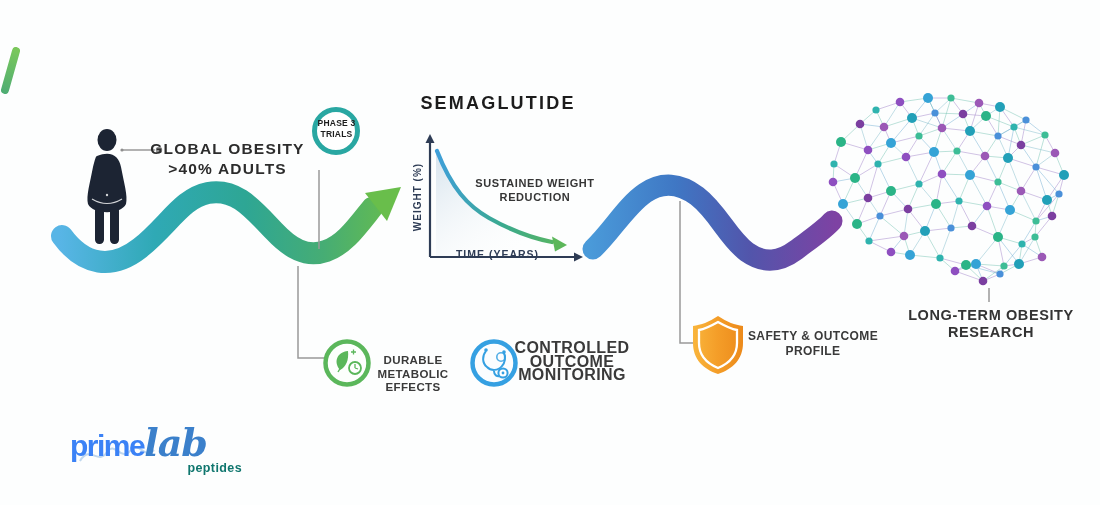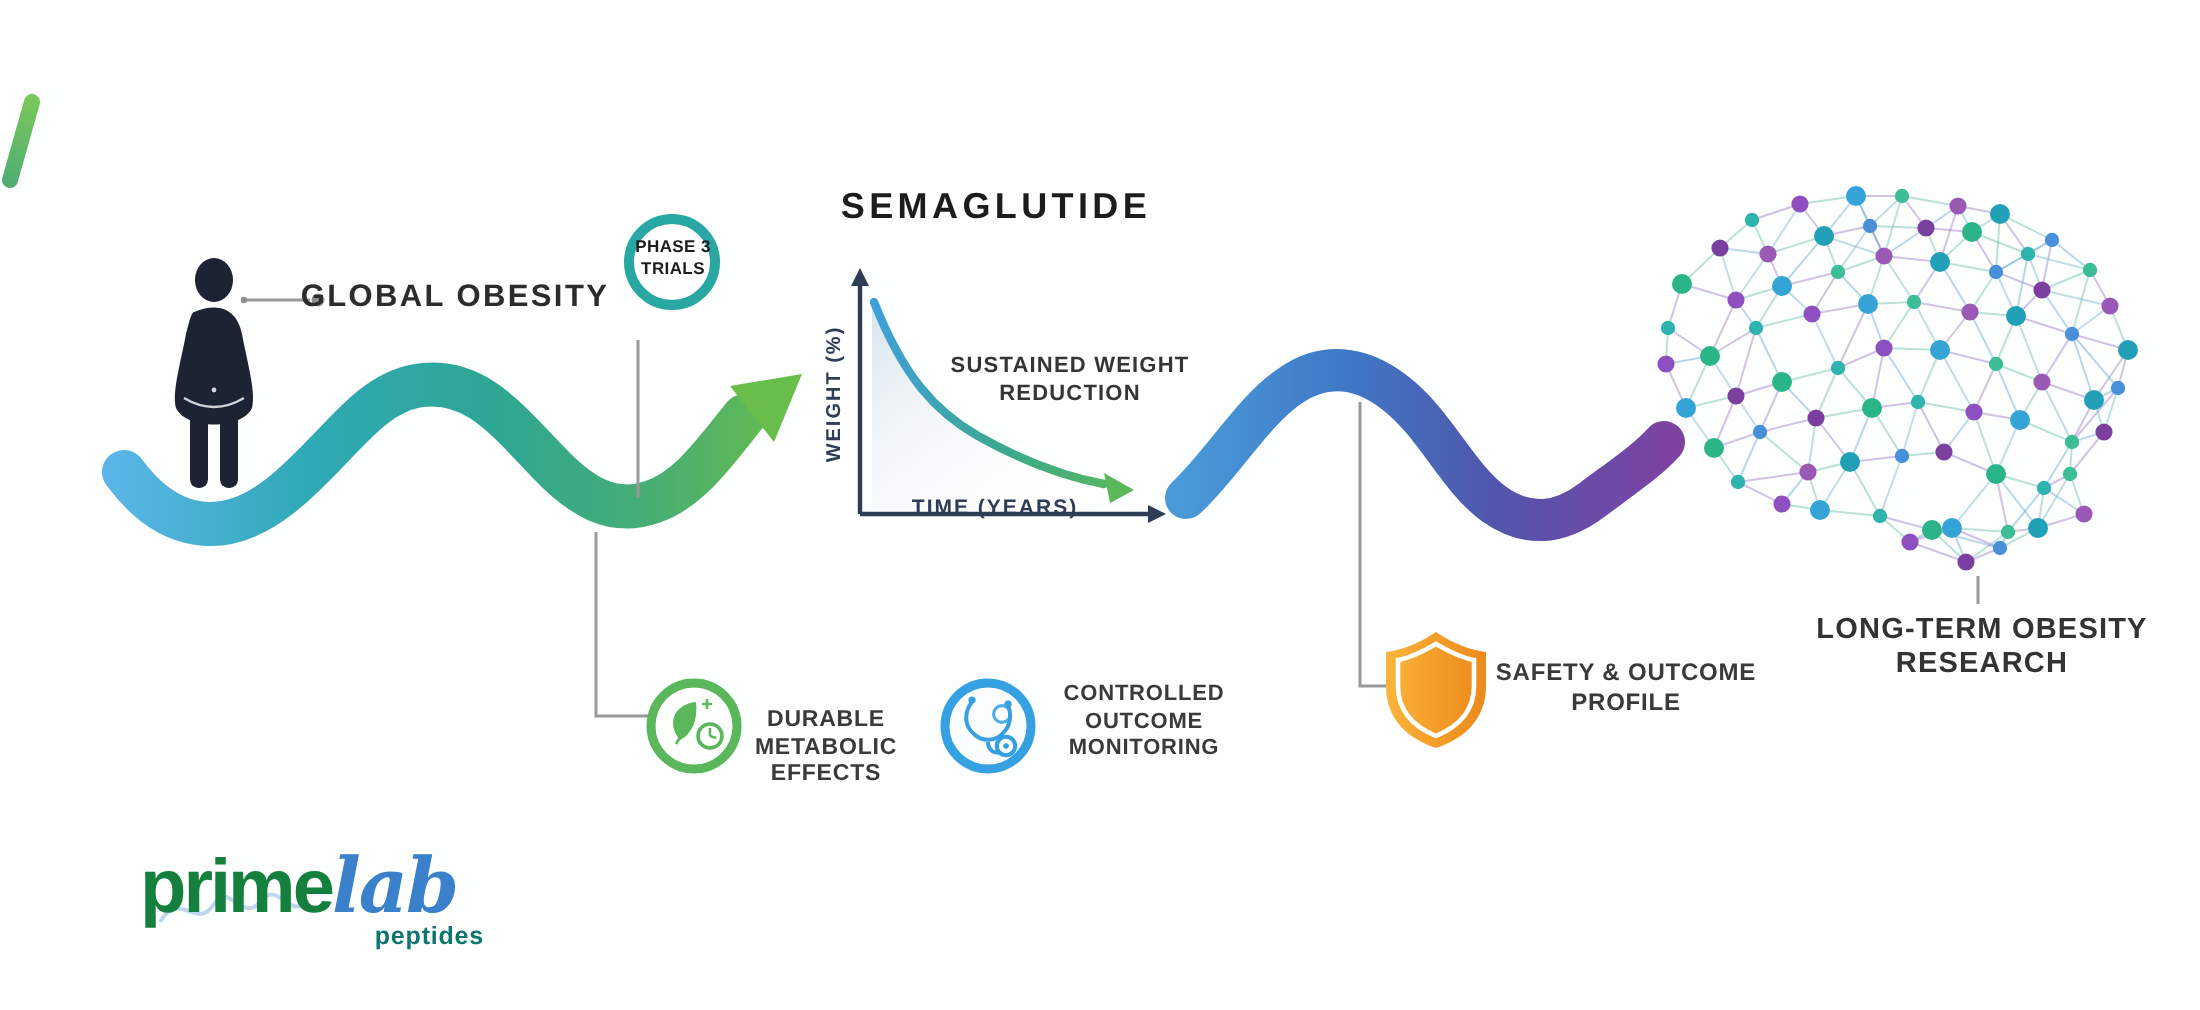--- a/index.html
+++ b/index.html
@@ -16,29 +16,29 @@
   #sema-title     { left:393px; top:93px; width:210px; font-size:18px; letter-spacing:2.2px;
                     font-weight:600; color:#1c1c1c; }
   #sustained-label{ left:456px; top:176px; width:158px; font-size:11px; line-height:14px;
                     letter-spacing:.6px; color:#353535; }
   #weight-axis-label { left:364px; top:190px; width:110px; height:14px; font-size:10px;
                     letter-spacing:1px; color:#2e3c55; transform:rotate(-90deg); }
   #time-axis-label{ left:429px; top:248px; width:137px; font-size:10.5px; letter-spacing:1px;
                     color:#2e3c55; }
   #durable-label  { left:352px; top:354px; width:122px; font-size:11.5px; line-height:13.5px;
                     letter-spacing:.4px; color:#3a3a3a; }
-  #clinical-label { left:511px; top:341px; width:122px; font-size:11px; line-height:13.5px;
+  #clinical-label { left:511px; top:341px; width:122px; font-size:16px; line-height:13.5px;
                     letter-spacing:.4px; color:#3a3a3a;text-align:center; }
   #safety-label   { left:731px; top:329px; width:164px; font-size:12px; line-height:15px;
                     letter-spacing:.4px; color:#3a3a3a; }
   #brain-label    { left:898px; top:307px; width:186px; font-size:14.5px; line-height:17px;
                     letter-spacing:.6px; font-weight:600; color:#333; }
   #logo { position:absolute; left:70px; top:420px; width:190px; }
   #logo-main { white-space:nowrap; }
-  #logo-prime { font-size:38px; font-weight:800; letter-spacing:-1.5px; color:#15803d; }
+  #logo-prime { font-size:30px; font-weight:800; letter-spacing:-1.5px; color:#3b82f6; }
   #logo-lab   { font-size:38px; font-weight:700; font-style:italic; color:#3b80cb;
                 font-family:"DejaVu Serif", serif; letter-spacing:-1px; }
   #logo-peptides { position:absolute; left:80px; top:41px; width:92px; text-align:right;
                 font-size:12.5px; font-weight:700; color:#0f766e; letter-spacing:.4px; }
 </style>
 </head>
 <body>
 
 <div id="stage">
 
@@ -424,20 +424,21 @@
         <circle cx="972" cy="226" r="4.3" fill="#7b3fa0"></circle>
         <circle cx="998" cy="237" r="5.0" fill="#2bb487"></circle>
         <circle cx="1022" cy="244" r="3.6" fill="#2fb3ae"></circle>
       </g>
 
     <path d="M80,461 C90,444 98,466 107,452 C115,440 121,463 131,450 C139,440 145,461 154,450" fill="none" stroke="#8cb6e0" stroke-width="2" opacity=".55"></path>
   </svg>
 
   <div class="lbl" id="global-label">
     <div>GLOBAL OBESITY</div>
+    <div>&gt;40% ADULTS</div>
   </div>
 
   <div class="lbl" id="phase3-label">
     <div>PHASE 3</div>
     <div>TRIALS</div>
   </div>
 
   <div class="lbl" id="sema-title">SEMAGLUTIDE</div>
 
   <div class="lbl" id="sustained-label">

